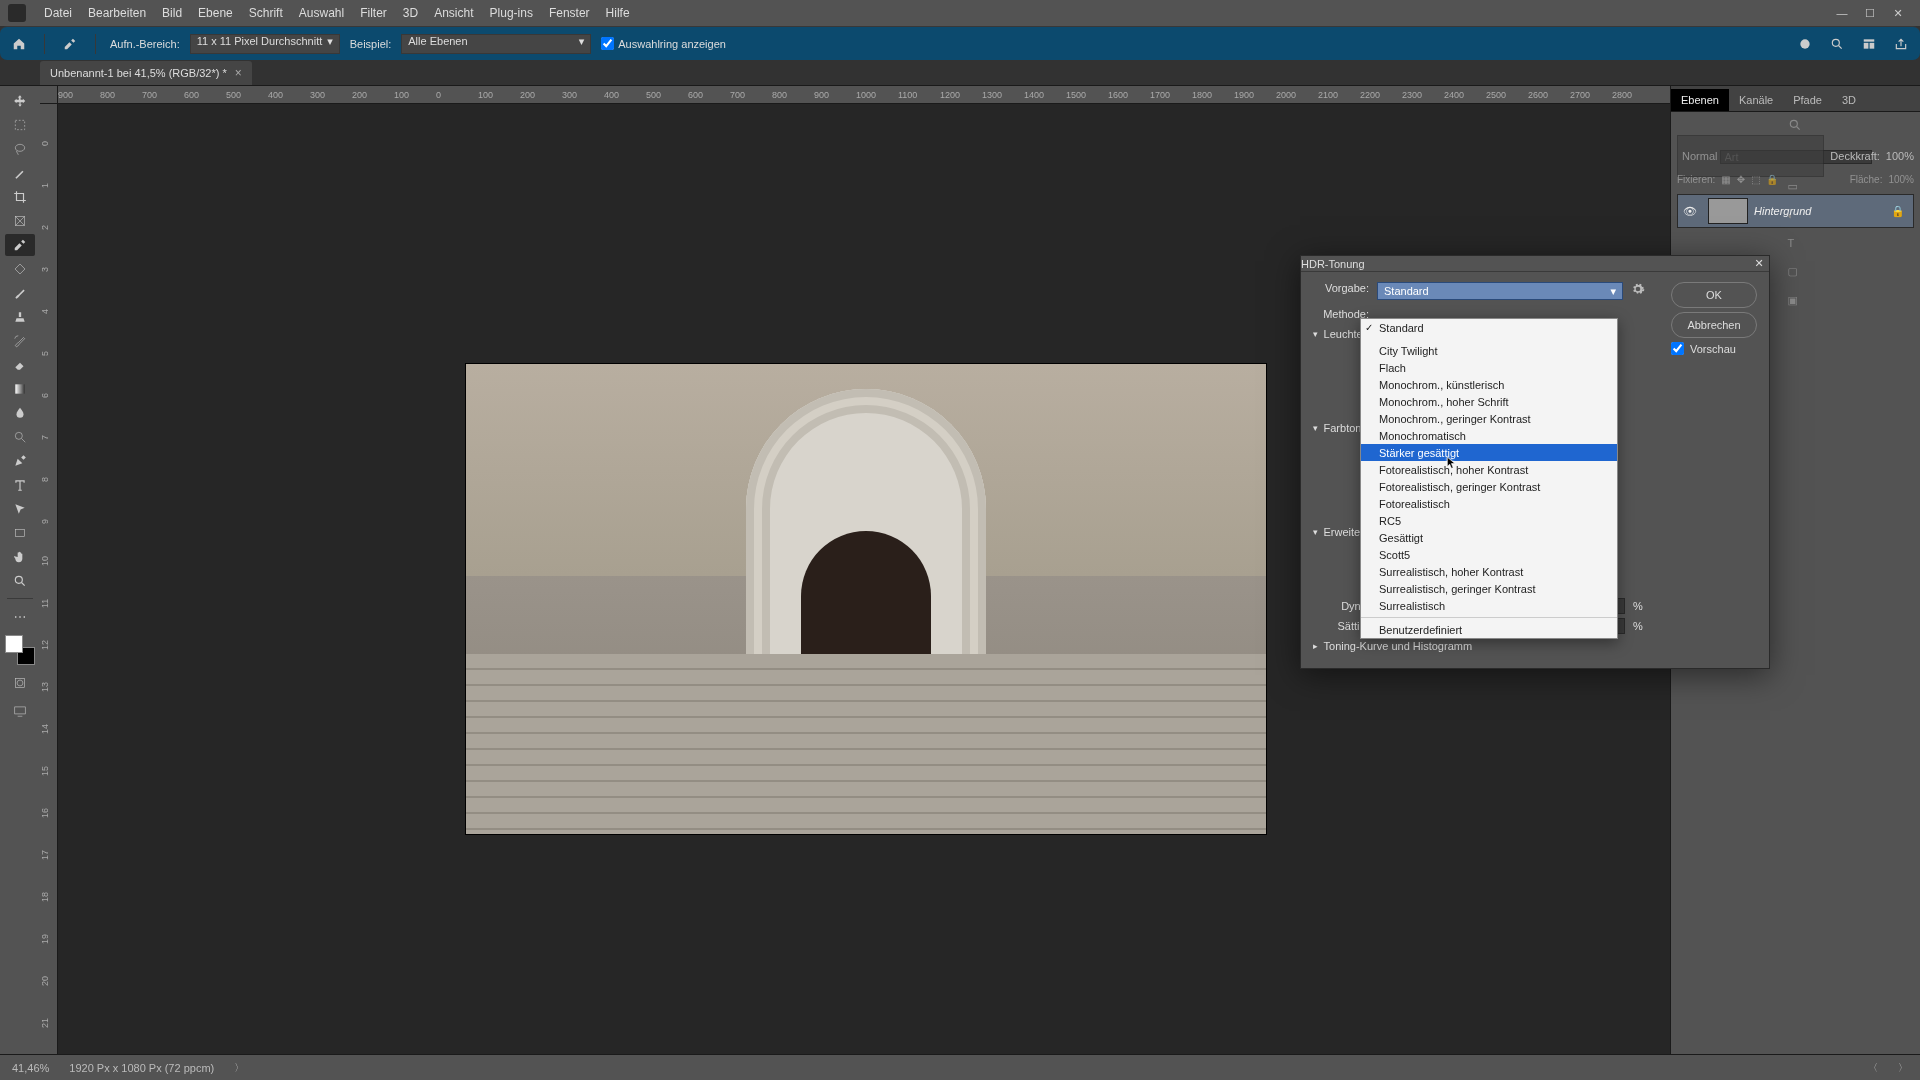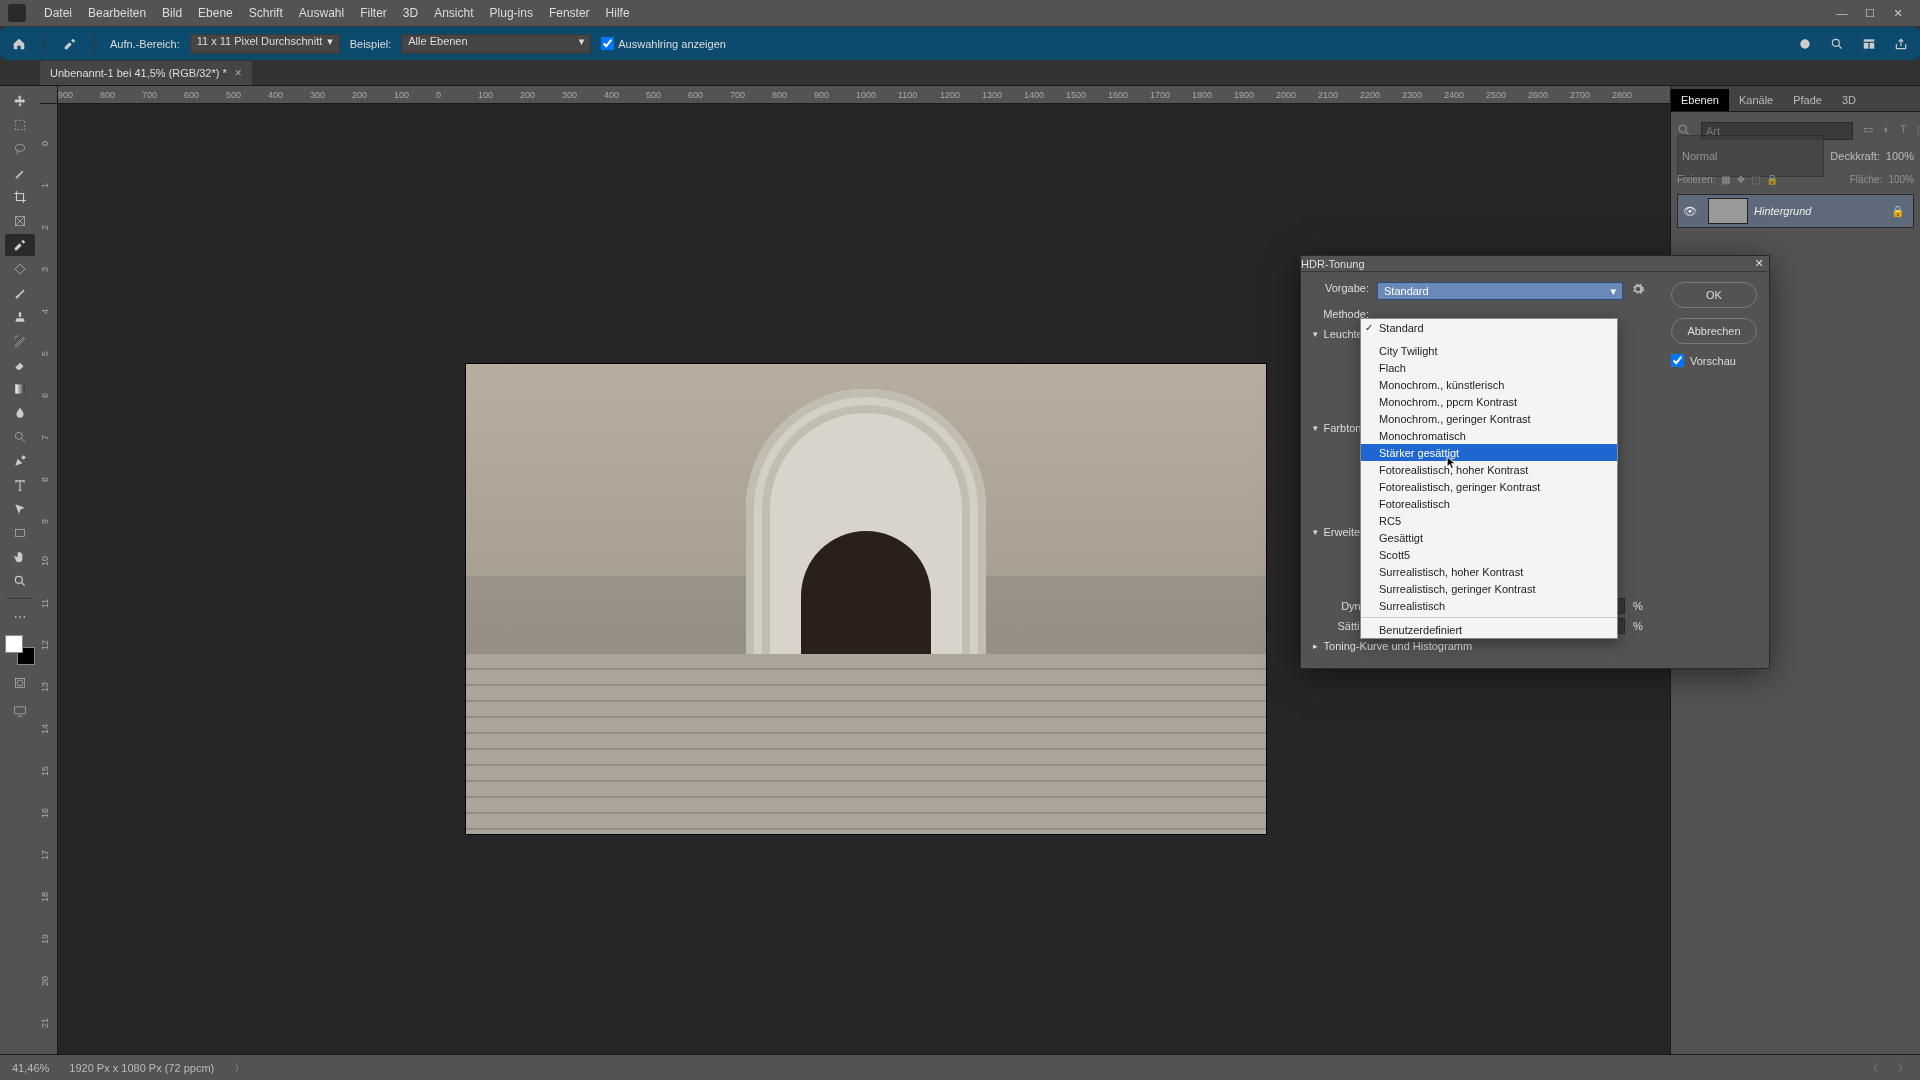--- a/index.html
+++ b/index.html
@@ -47,38 +47,38 @@
 .arch { width:240px; height:340px; background:#d8d4cc; border-radius:120px 120px 0 0; margin-top:-80px; display:flex; align-items:flex-end; justify-content:center; box-shadow: inset 0 0 0 8px #c2bdb3, inset 0 0 0 16px #d4cfc5, inset 0 0 0 24px #c2bdb3; }
 .door { width:130px; height:200px; background:#2a1f1a; border-radius:65px 65px 0 0; margin-bottom:-2px; }
 .steps { position:absolute; left:0; right:0; bottom:0; height:180px; background: repeating-linear-gradient(#aaa49a 0, #aaa49a 14px, #938d83 14px, #938d83 16px); }
 
 
 .right-panels { width: 250px; background:#535353; border-left:1px solid #1a1a1a; display:flex; flex-direction:column; }
 .panel-tabs { height:26px; display:flex; align-items:end; background:#424242; font-size:11px; color:#bbb; border-bottom:1px solid #1a1a1a; }
 .panel-tabs .ptab { padding:5px 10px; cursor:pointer; }
 .panel-tabs .ptab.active { background:#000000; color:#eee; }
 .panel-body { padding:6px; font-size:11px; color:#bbb; }
-.filter-row { display:flex; align-items:center; gap:10px; height:26px; }
+.filter-row { display:flex; align-items:center; gap:16px; height:26px;flex-direction:column; }
 .filter-row input { flex:1; background:#3a3a3a; border:1px solid #2a2a2a; color:#bbb; font-size:11px; height:18px; padding:0 4px; }
 .filter-row .ic { width:16px; height:16px; color:#8a8a8a; }
 .blend-row { display:flex; align-items:center; gap:6px; height:24px; }
 .blend-row .dd { flex:1; background:#3f3f3f; border:1px solid #2a2a2a; padding:14px 4px; opacity:.6; }
 .lock-row { display:flex; align-items:center; gap:6px; height:22px; font-size:10px; opacity:.6; }
 .layer-row { display:flex; align-items:center; height:34px; background:#5e6a7a; color:#eee; border:1px solid #2a2a2a; margin-top:4px; }
 .layer-row .eye { width:24px; text-align:center; }
 .layer-row .thumb { width:40px; height:26px; background:#999; margin:0 6px; border:1px solid #222;}
 .layer-row .lock { margin-left:auto; margin-right:8px; }
 
 
 .dialog { position:absolute; top:255px; left:1300px; width:470px; background:#535353; border:1px solid #2a2a2a; box-shadow:0 6px 30px rgba(0,0,0,.5); color:#ddd; font-size:11px; }
 .dialog .titlebar { height:16px; display:flex; align-items:center; padding:0 0; border-bottom:1px solid #3a3a3a; }
 .dialog .titlebar .close { margin-left:auto; width:20px; height:20px; display:flex; align-items:center; justify-content:center; cursor:pointer; }
 .dialog .body { display:flex; }
 .dialog .left { flex:1; padding:10px 12px; }
-.dialog .right { width:110px; padding:10px 12px; display:flex; flex-direction:column; gap:10px; align-items:stretch; }
+.dialog .right { width:110px; padding:10px 12px; display:flex; flex-direction:column; gap:4px; align-items:stretch; }
 .dialog .btn { border:1px solid #7a7a7a; border-radius:14px; height:26px; display:flex; align-items:center; justify-content:center; background:#535353; cursor:pointer; }
 .dialog label.chk { display:flex; align-items:center; gap:6px; }
 .dialog .row { display:flex; gap:8px; margin-bottom:8px; }
 .dialog .row .lbl { width:56px; text-align:right; }
 .dialog .dd { flex:1; height:18px; background:#6a89b8; border:1px solid #2a4a7a; color:#fff; padding:0 6px; display:flex; align-items:center; position:relative; }
 .dialog .dd .chev { margin-left:auto; }
 .dialog .gear { width:16px; height:16px; color:#bbb; }
 .dialog .section-row { display:flex; align-items:center; gap:6px; margin:6px 0; }
 .dialog .section-row .tri { font-size:9px; }
 .dialog .slider-row { display:flex; align-items:center; gap:8px; margin:4px 0 4px 18px; }
@@ -509,21 +509,21 @@
     </div>
   </div>
 </div>
 
 <div class="dd-popup" id="ddp">
     <div class="item checked">Standard</div>
     <div style="height: 6px;"></div>
     <div class="item">City Twilight</div>
     <div class="item">Flach</div>
     <div class="item">Monochrom., künstlerisch</div>
-    <div class="item">Monochrom., ppcm Kontrast</div>
+    <div class="item">Monochrom., hoher Schrift</div>
     <div class="item">Monochrom., geringer Kontrast</div>
     <div class="item">Monochromatisch</div>
     <div class="item hl">Stärker gesättigt</div>
     <div class="item">Fotorealistisch, hoher Kontrast</div>
     <div class="item">Fotorealistisch, geringer Kontrast</div>
     <div class="item">Fotorealistisch</div>
     <div class="item">RC5</div>
     <div class="item">Gesättigt</div>
     <div class="item">Scott5</div>
     <div class="item">Surrealistisch, hoher Kontrast</div>

